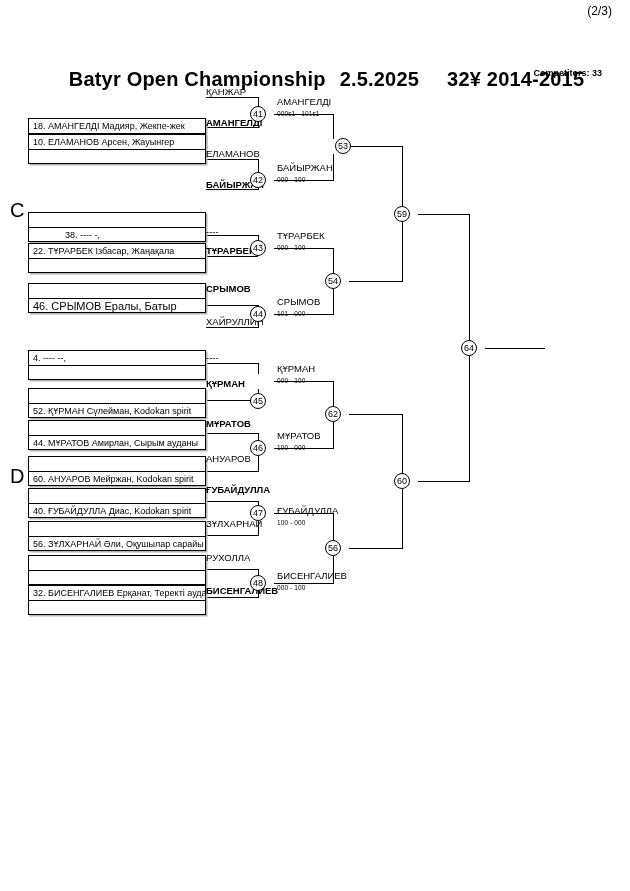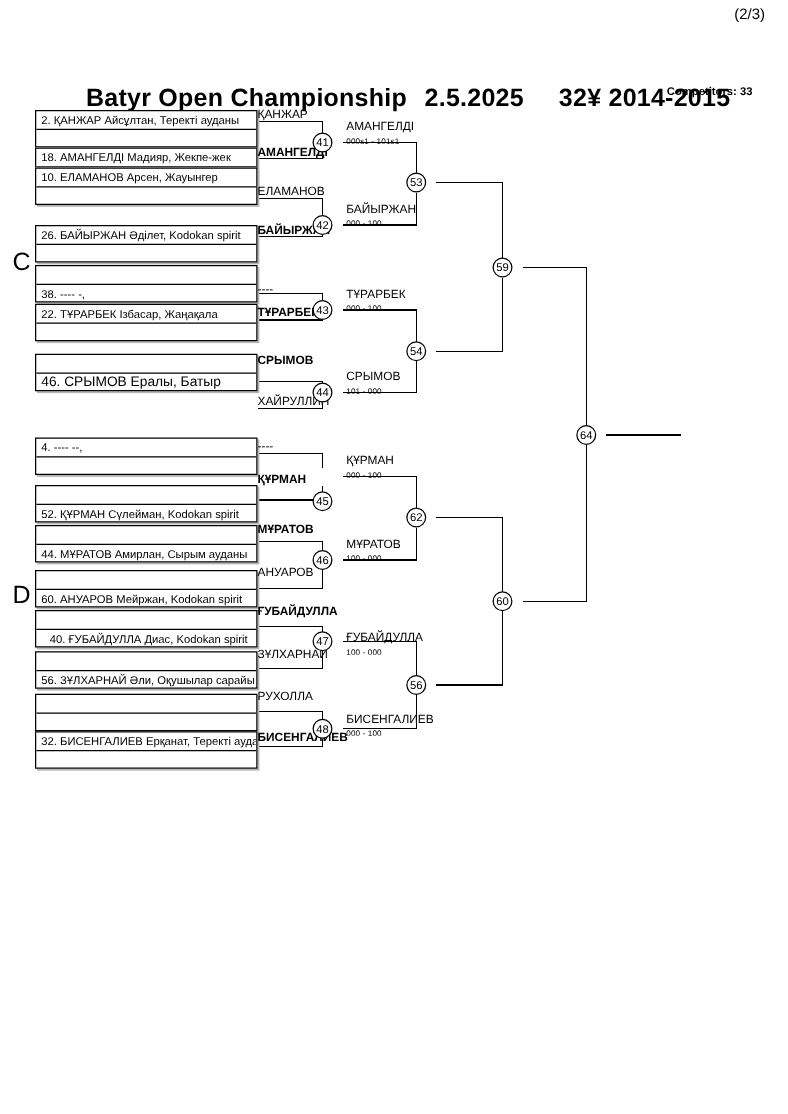--- a/index.html
+++ b/index.html
@@ -159,39 +159,31 @@
       <path d="M349 414 L402 414 L402 474"></path>
       <path d="M349 548 L402 548 L402 489"></path>
 
       <path d="M418 214 L469 214 L469 341"></path>
       <path d="M418 481 L469 481 L469 356"></path>
 
       <path d="M485 348 L545 348"></path>
     </g>
   </svg>
 
-  <div class="slot" style="top:88px">
-      <div class="line1">2. ҚАНЖАР Айсұлтан, Теректі ауданы</div>
-      <div class="line2"></div>
-    </div>
   <div class="slot" style="top:118px">
       <div class="line1">18. АМАНГЕЛДІ Мадияр, Жекпе-жек</div>
       <div class="line2"></div>
     </div>
   <div class="slot" style="top:134px">
       <div class="line1">10. ЕЛАМАНОВ Арсен, Жауынгер</div>
       <div class="line2"></div>
     </div>
-  <div class="slot" style="top:180px">
-      <div class="line1">26. БАЙЫРЖАН Әділет, Kodokan spirit</div>
-      <div class="line2"></div>
-    </div>
   <div class="slot" style="top:212px;height:30px">
       <div class="line1" style="border-bottom:1px solid #000;"></div>
-      <div class="line2" style="font-size:9px;line-height:14px;padding-left:4px;white-space:nowrap;overflow:hidden;">38. ---- -,</div>
+      <div class="line2" style="font-size:9px;line-height:14px;padding-left:4px;white-space:nowrap;overflow:hidden;margin-left:32px;">38. ---- -,</div>
     </div>
   <div class="slot" style="top:243px">
       <div class="line1">22. ТҰРАРБЕК Ізбасар, Жаңақала</div>
       <div class="line2"></div>
     </div>
   <div class="slot" style="top:283px">
       <div class="line1" style="border-bottom:1px solid #000;"></div>
       <div class="line2" style="font-size:11px;line-height:14px;padding-left:4px;white-space:nowrap;overflow:hidden;">46. СРЫМОВ Ералы, Батыр</div>
     </div>
   <div class="slot" style="top:350px">
@@ -205,21 +197,21 @@
   <div class="slot" style="top:420px">
       <div class="line1" style="border-bottom:1px solid #000;"></div>
       <div class="line2" style="font-size:9px;line-height:14px;padding-left:4px;white-space:nowrap;overflow:hidden;">44. МҰРАТОВ Амирлан, Сырым ауданы</div>
     </div>
   <div class="slot" style="top:456px">
       <div class="line1" style="border-bottom:1px solid #000;"></div>
       <div class="line2" style="font-size:9px;line-height:14px;padding-left:4px;white-space:nowrap;overflow:hidden;">60. АНУАРОВ Мейржан, Kodokan spirit</div>
     </div>
   <div class="slot" style="top:488px">
       <div class="line1" style="border-bottom:1px solid #000;"></div>
-      <div class="line2" style="font-size:9px;line-height:14px;padding-left:4px;white-space:nowrap;overflow:hidden;text-align:center;">40. ҒУБАЙДУЛЛА Диас, Kodokan spirit</div>
+      <div class="line2" style="font-size:9px;line-height:14px;padding-left:4px;white-space:nowrap;overflow:hidden;">40. ҒУБАЙДУЛЛА Диас, Kodokan spirit</div>
     </div>
   <div class="slot" style="top:521px">
       <div class="line1" style="border-bottom:1px solid #000;"></div>
       <div class="line2" style="font-size:9px;line-height:14px;padding-left:4px;white-space:nowrap;overflow:hidden;">56. ЗҰЛХАРНАЙ Әли, Оқушылар сарайы</div>
     </div>
   <div class="slot" style="top:555px">
       <div class="line1" style="border-bottom:1px solid #000;"></div>
     </div>
   <div class="slot" style="top:585px">
       <div class="line1">32. БИСЕНГАЛИЕВ Ерқанат, Теректі ауданы</div>
@@ -268,21 +260,21 @@
   <div class="score" style="left:277px;top:444px">100 - 000</div>
 
   <div class="mcircle" style="left:250px;top:505px">47</div>
   <div class="wname" style="left:277px;top:505px">ҒУБАЙДУЛЛА</div>
   <div class="score" style="left:277px;top:519px">100 - 000</div>
 
   <div class="mcircle" style="left:250px;top:575px">48</div>
   <div class="wname" style="left:277px;top:570px">БИСЕНГАЛИЕВ</div>
   <div class="score" style="left:277px;top:584px">000 - 100</div>
 
-  <div class="mcircle" style="left:325px;top:138px">53</div>
+  <div class="mcircle" style="left:335px;top:138px">53</div>
   <div class="mcircle" style="left:325px;top:273px">54</div>
   <div class="mcircle" style="left:325px;top:406px">62</div>
   <div class="mcircle" style="left:325px;top:540px">56</div>
 
   <div class="mcircle" style="left:394px;top:206px">59</div>
   <div class="mcircle" style="left:394px;top:473px">60</div>
 
   <div class="mcircle" style="left:461px;top:340px">64</div>
 
 </div>

